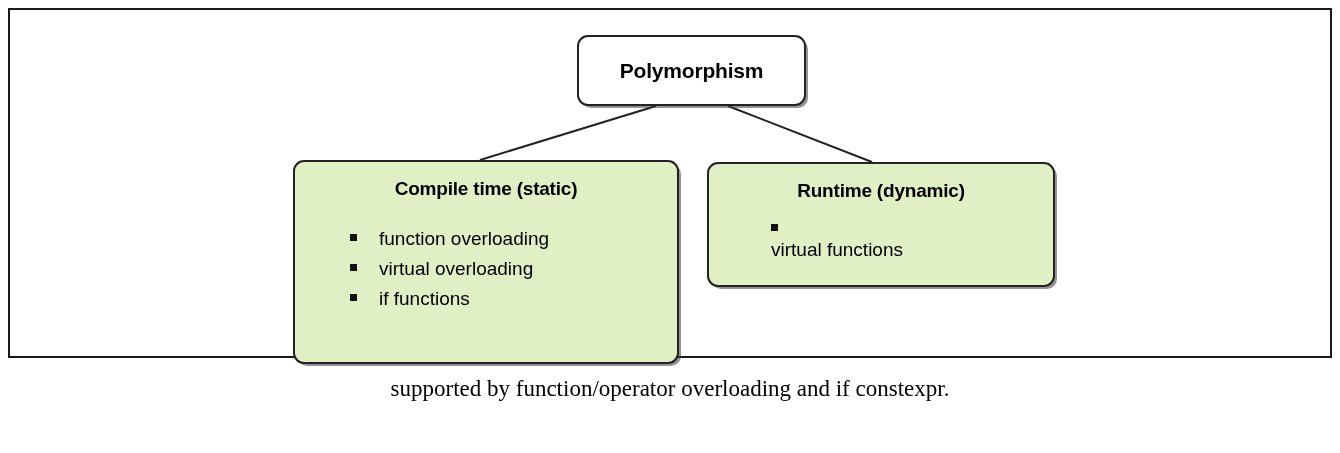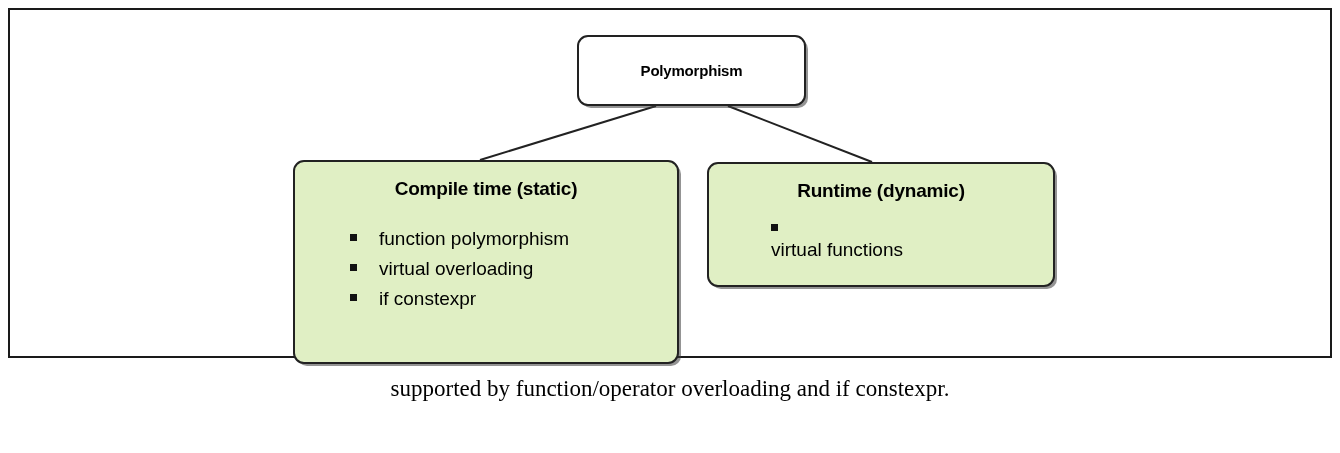--- a/index.html
+++ b/index.html
@@ -79,21 +79,21 @@
     height: 125px;
   }
 
   .node-title {
     font-size: 19px;
     font-weight: bold;
     text-align: center;
     letter-spacing: -0.2px;
   }
   .node-root .node-title {
-    font-size: 15px;
+    font-size: 21px;
   }
   .node-branch .node-title {
     margin-top: 16px;
   }
 
   .bullet-list {
     list-style: none;
     margin: 0;
     padding: 0;
     margin-top: 24px;
@@ -153,29 +153,29 @@
 
     <div class="node node-root">
       <div class="node-title">Polymorphism</div>
     </div>
 
     <div class="node node-branch node-left">
       <div class="node-title">Compile time (static)</div>
       <ul class="bullet-list">
         <li class="bullet-item">
           <span class="bullet-marker"></span>
-          <span class="bullet-text">function polymorphism</span>
+          <span class="bullet-text">function overloading</span>
         </li>
         <li class="bullet-item">
           <span class="bullet-marker"></span>
           <span class="bullet-text">virtual overloading</span>
         </li>
         <li class="bullet-item">
           <span class="bullet-marker"></span>
-          <span class="bullet-text">if constexpr</span>
+          <span class="bullet-text">if functions</span>
         </li>
       </ul>
     </div>
 
     <div class="node node-branch node-right">
       <div class="node-title">Runtime (dynamic)</div>
       <ul class="bullet-list">
         <li class="bullet-item">
           <span class="bullet-marker"></span>
           <span class="bullet-text">virtual functions</span>

